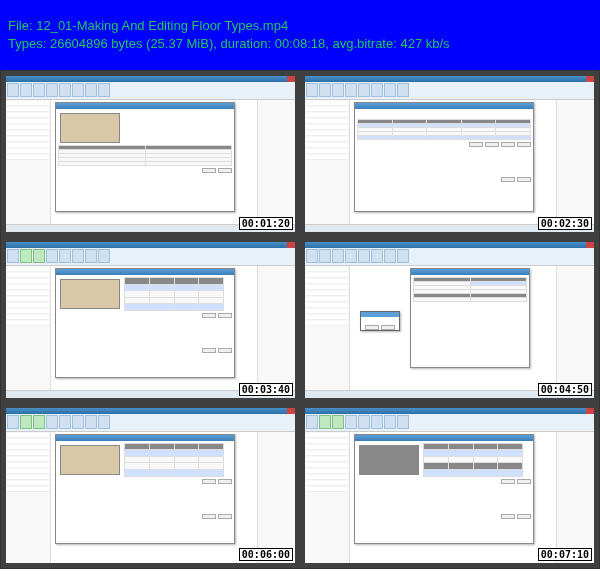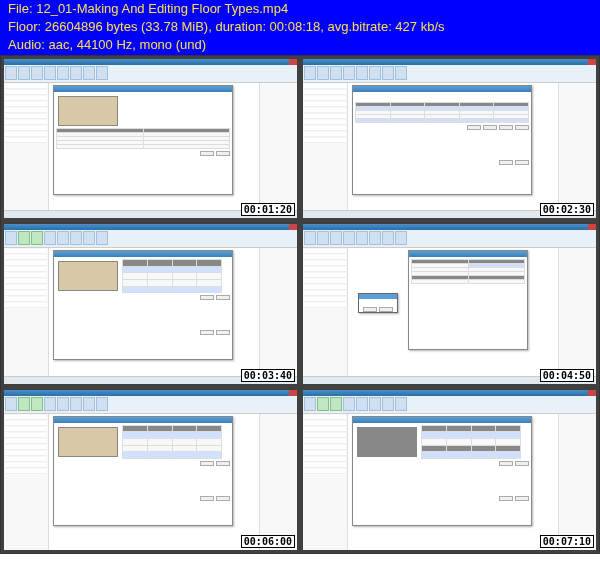--- a/index.html
+++ b/index.html
@@ -1,20 +1,20 @@
 <!DOCTYPE html>
 <html><head>
 <meta charset="utf-8">
 <style>
 *{margin:0;padding:0;box-sizing:border-box;font-family:Arial,sans-serif}
 body{width:600px;height:587px;background:#fff;overflow:hidden}
-.header{background:#0000FF;color:#fde047;padding:0 8px;font-size:13px;line-height:1.4}
+.header{background:#0000FF;color:#22c55e;padding:17px 8px;font-size:13px;line-height:1.4}
 .header-line{white-space:nowrap}
 .grid{display:grid;grid-template-columns:1fr 1fr;grid-template-rows:repeat(3,1fr);height:499px;border:1px solid #333}
-.thumb{position:relative;border:3px solid #404040;background:#bef264;overflow:hidden}
+.thumb{position:relative;border:5px solid #404040;background:#bef264;overflow:hidden}
 .thumb-app{position:absolute;inset:0;display:flex;flex-direction:column}
 .titlebar{height:6px;background:linear-gradient(#4a8fc7,#2a6fa7);display:flex;justify-content:flex-end}
 .titlebar-btn{width:8px;height:6px;background:#c44}
 .ribbon{height:18px;background:#e8f0f8;border-bottom:1px solid #ccc;display:flex;gap:1px;padding:1px}
 .ribbon-item{width:12px;height:14px;background:#d0e0f0;border:1px solid #a0c0e0}
 .ribbon-item.g{background:#c0e8c0;border-color:#80c080}
 .workspace{flex:1;display:flex;background:#fff}
 .sidepanel{width:45px;background:#f8f8f8;border-right:1px solid #ddd;padding:1px;font-size:3px}
 .side-row{height:5px;border-bottom:1px solid #eee;background:#fff;margin-bottom:1px}
 .main-area{flex:1;position:relative;background:#fff}
@@ -37,26 +37,22 @@
 </style>
 </head>
 <body>
 
 <div class="header">
   <div class="header-line">
     <span>File:</span>
     <span>12_01-Making And Editing Floor Types.mp4</span>
   </div>
   <div class="header-line">
-    <span>Floor:</span>
-    <span>26604896 bytes (33.78 MiB), duration: 00:08:18, avg.bitrate: 427 kb/s</span>
-  </div>
-  <div class="header-line">
-    <span>Audio:</span>
-    <span>aac, 44100 Hz, mono (und)</span>
+    <span>Types:</span>
+    <span>26604896 bytes (25.37 MiB), duration: 00:08:18, avg.bitrate: 427 kb/s</span>
   </div>
 </div>
 
 <div class="grid">
 
   <div class="thumb">
     <div class="thumb-app">
       <div class="titlebar">
           <div class="titlebar-btn"></div>
         </div>

